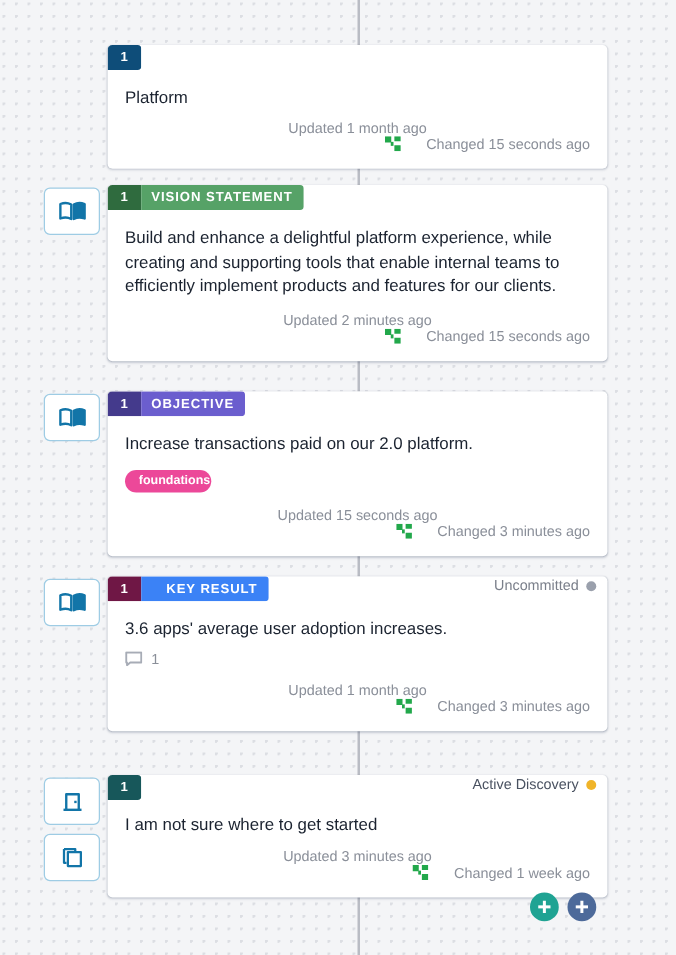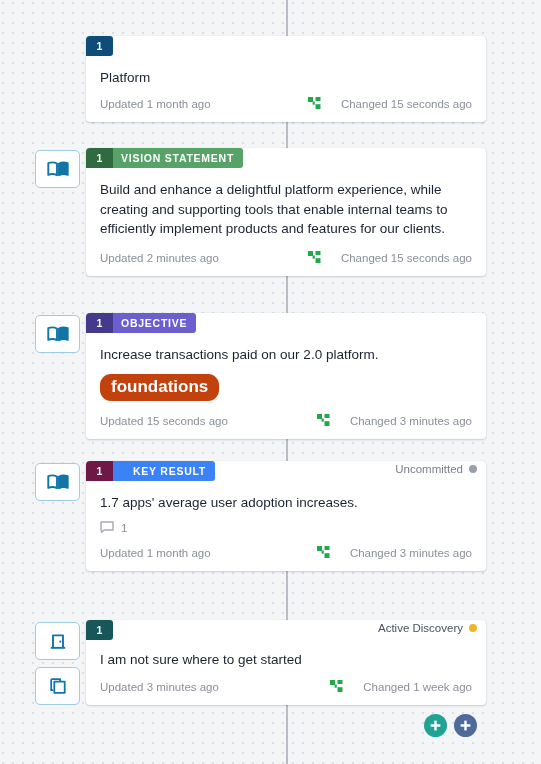--- a/index.html
+++ b/index.html
@@ -137,43 +137,44 @@
   .card-title {
     padding: 5px 14px 0 14px;
     font-size: 13.5px;
     line-height: 19.5px;
     color: #1b2330;
   }
 
   .tag-row { padding: 9px 14px 1px 14px; }
   .tag {
     display: inline-block;
-    background: #c2410c;
+    background: #ec4899;
     color: #ffffff;
-    font-size: 17px;
+    font-size: 10px;
     font-weight: bold;
     border-radius: 11px;
-    padding: 3px 11px 4px 11px;
+    padding: 3px 1px 4px 11px;
   }
 
   .comment-row {
     padding: 8px 14px 0 14px;
     display: flex;
     align-items: center;
     gap: 7px;
     color: #8a8f99;
     font-size: 11.5px;
   }
 
   .card-foot {
     display: flex;
     align-items: center;
     padding: 9px 14px 11px 14px;
     font-size: 11.5px;
     color: #8a8f99;
+    flex-direction: column;
   }
   .foot-updated { flex: 0 0 auto; }
   .foot-changed {
     margin-left: auto;
     display: flex;
     align-items: center;
     gap: 20px;
     white-space: nowrap;
   }
 
@@ -313,21 +314,21 @@
       <div class="card-head">
         <span class="type-chip">
           <span class="chip-num" style="background:#6f1745;">1</span>
           <span class="chip-label" style="background:#3b82f6;padding-left:20px;">KEY RESULT</span>
         </span>
         <span class="status">
           <span>Uncommitted</span>
           <span class="status-dot" style="background:#9aa0ac;"></span>
         </span>
       </div>
-      <div class="card-title">1.7 apps' average user adoption increases.</div>
+      <div class="card-title">3.6 apps' average user adoption increases.</div>
       <div class="comment-row">
         <span>
           <svg width="14" height="12" viewBox="0 0 14 12" aria-hidden="true">
             <path d="M1 1 H13 V9 H4.2 L1.6 11.2 V9 H1 Z" fill="none" stroke="#a7acb6" stroke-width="1.5" stroke-linejoin="round"></path>
           </svg>
         </span>
         <span>1</span>
       </div>
       <div class="card-foot" style="padding-top:11px;">
         <span class="foot-updated">Updated 1 month ago</span>

